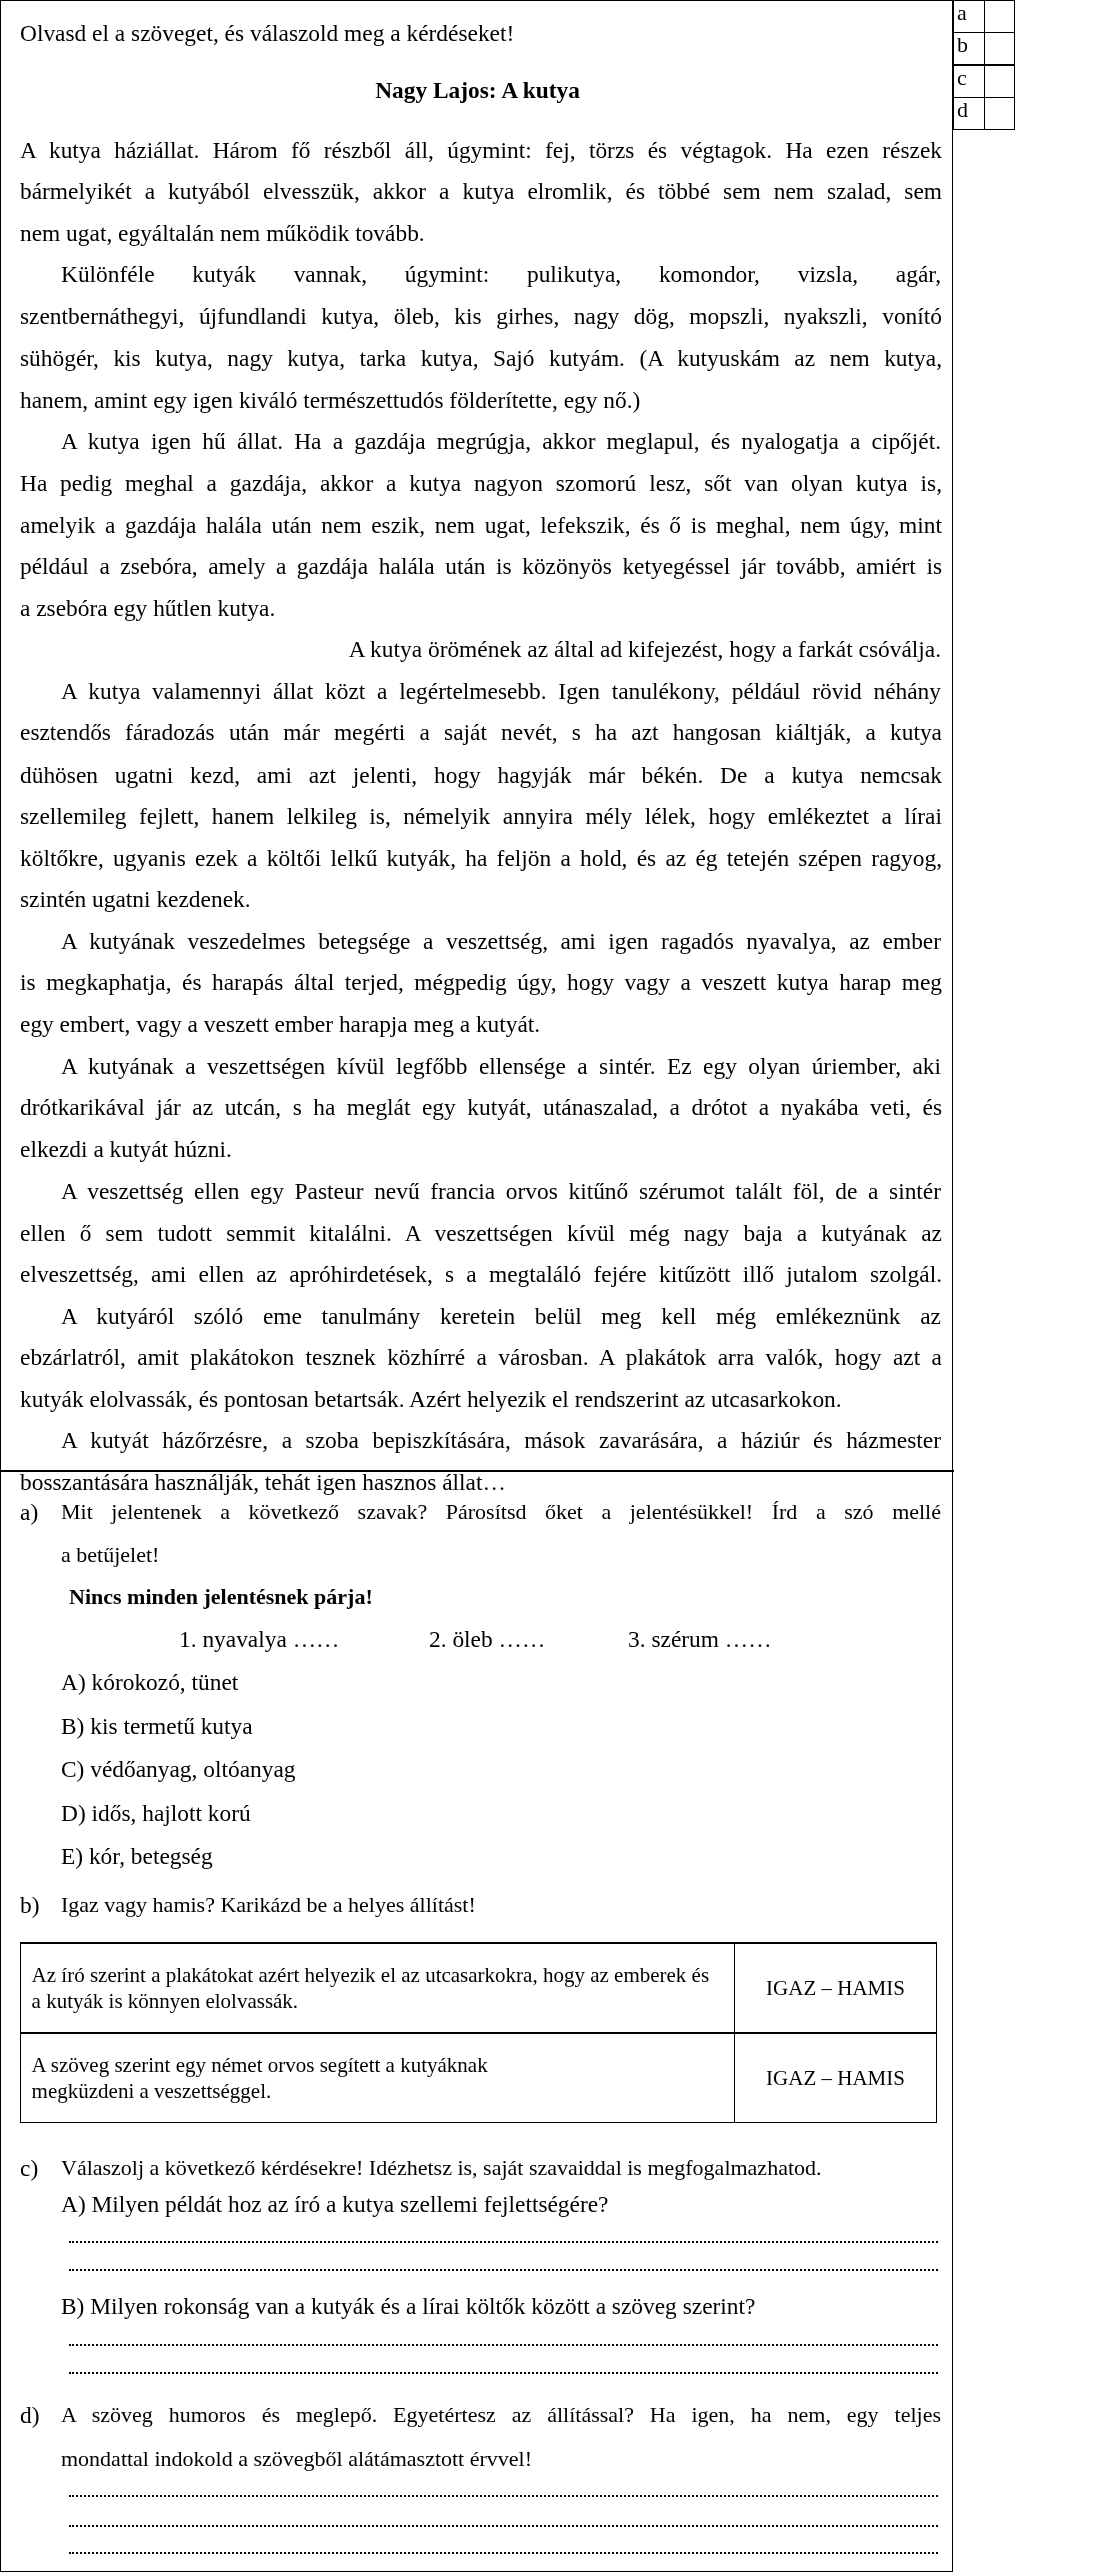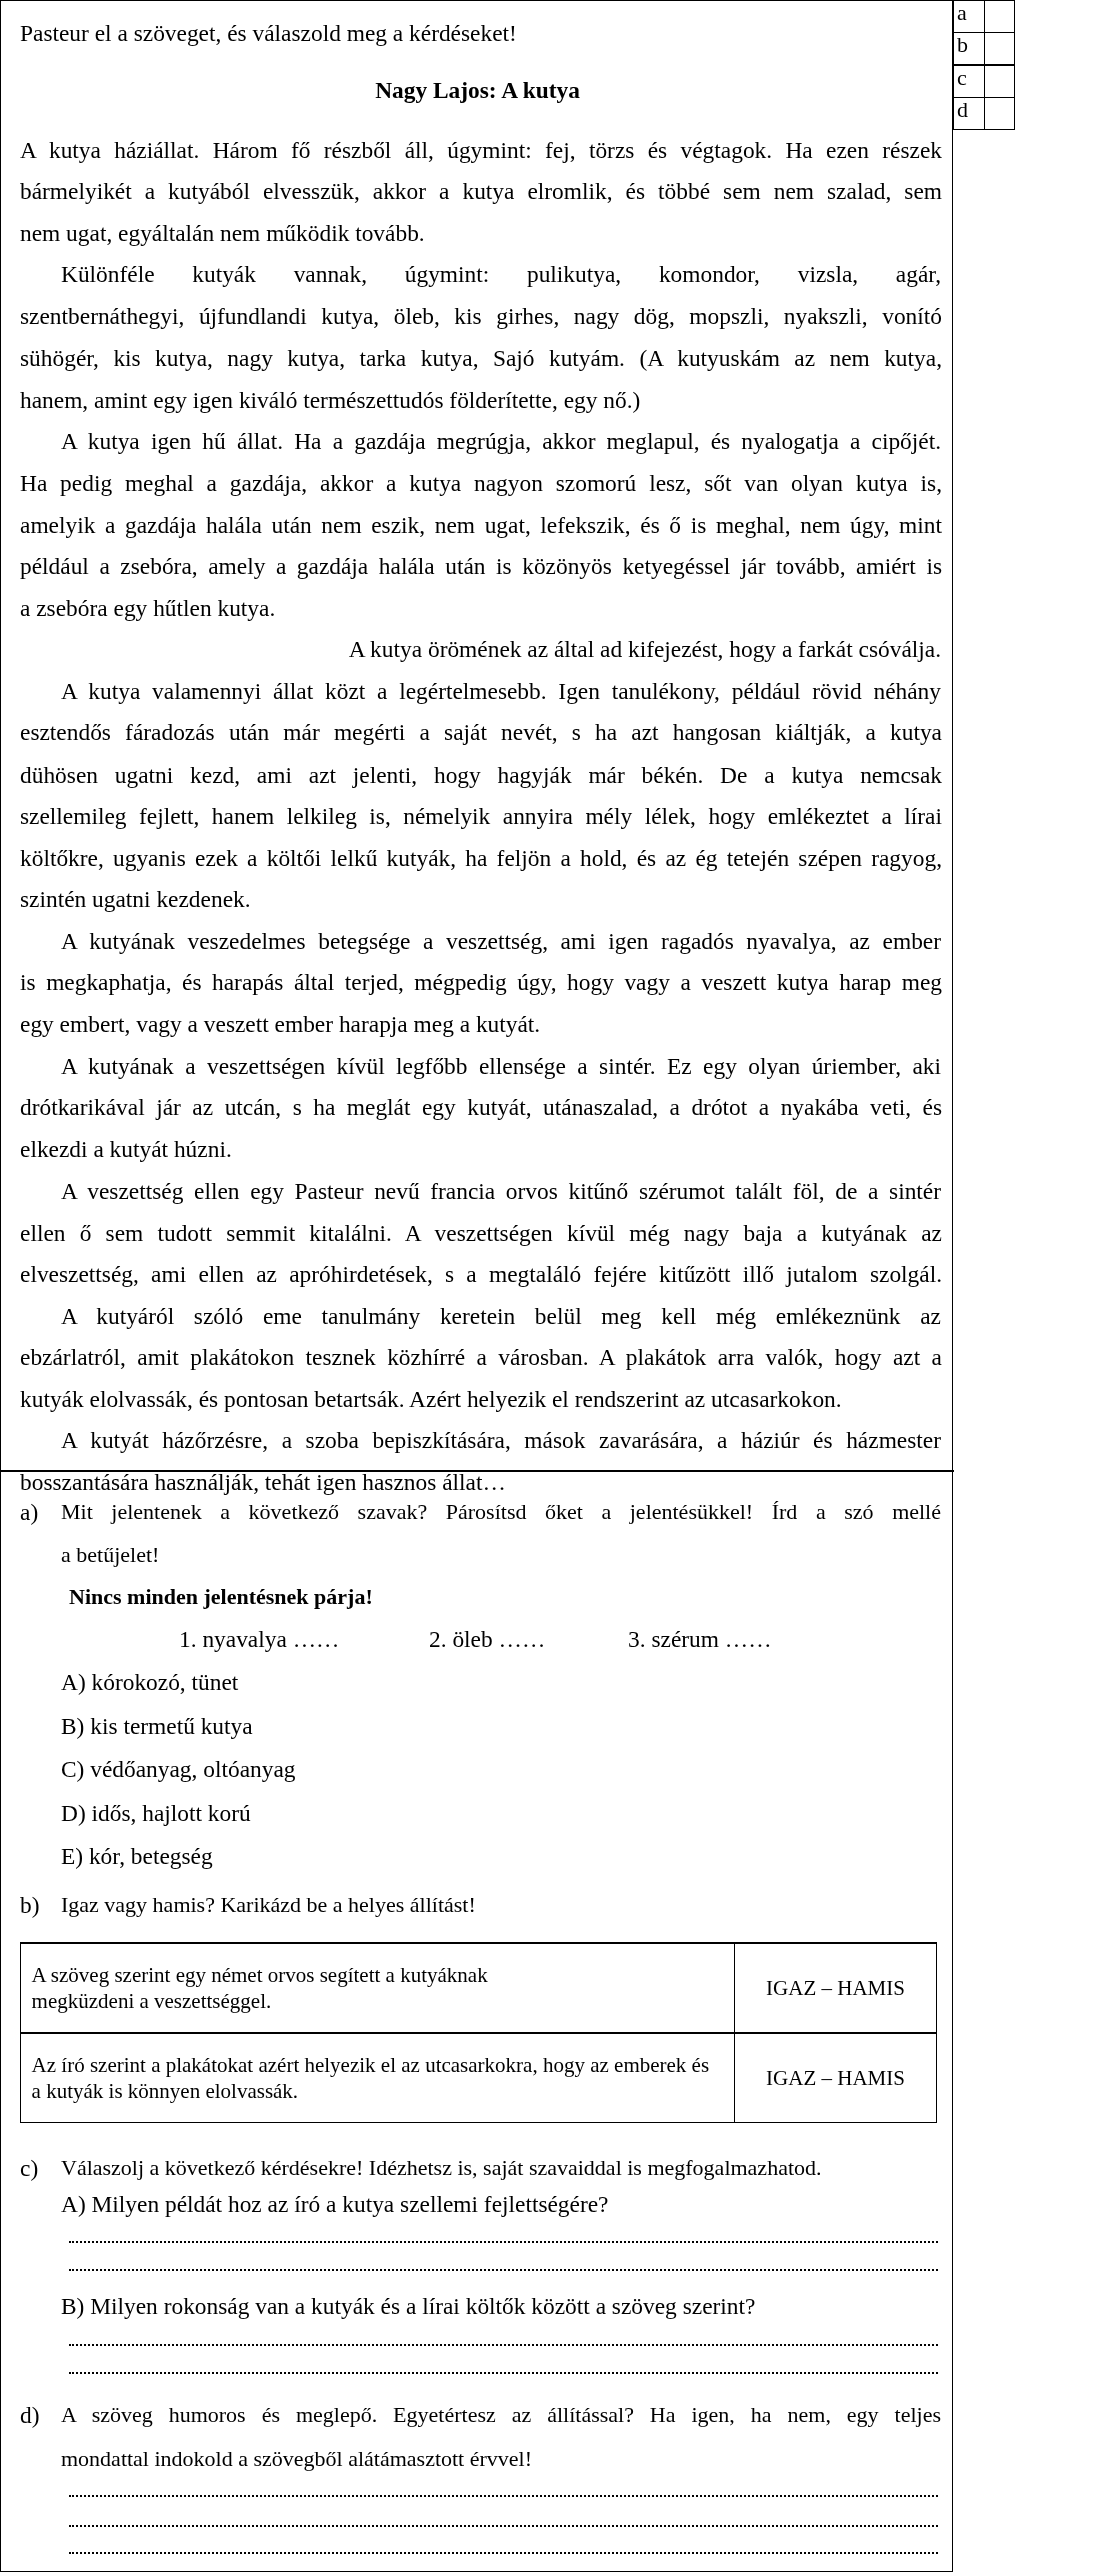--- a/index.html
+++ b/index.html
@@ -31,21 +31,21 @@
   .abcd td { border: 1.5px solid #000; width: 27px; height: 31px; padding: 0; font-size: 22px;
              line-height: 23px; vertical-align: top; padding-left: 3px; }
   .abcd td.box { width: 29px; padding: 0; }
   .abcd tr.sep td { border-top: 2.3px solid #000; }
 </style>
 </head>
 <body>
 
 <div class="page">
 
-  <div class="line" style="top:16.6px;">Pasteur el a szöveget, és válaszold meg a kérdéseket!</div>
+  <div class="line" style="top:16.6px;">Olvasd el a szöveget, és válaszold meg a kérdéseket!</div>
   <div class="title" style="top:74px;">Nagy Lajos: A kutya</div>
 
   <div id="text-body">
       <div class="line just" style="top: 134px;">A kutya háziállat. Három fő részből áll, úgymint: fej, törzs és végtagok. Ha ezen részek</div>
       <div class="line just" style="top: 175px;">bármelyikét a kutyából elvesszük, akkor a kutya elromlik, és többé sem nem szalad, sem</div>
       <div class="line" style="top: 217px;">nem ugat, egyáltalán nem működik tovább.</div>
       <div class="line indent just" style="top: 258px;">Különféle kutyák vannak, úgymint: pulikutya, komondor, vizsla, agár,</div>
       <div class="line just" style="top: 300px;">szentbernáthegyi, újfundlandi kutya, öleb, kis girhes, nagy dög, mopszli, nyakszli, vonító</div>
       <div class="line just" style="top: 342px;">sühögér, kis kutya, nagy kutya, tarka kutya, Sajó kutyám. (A kutyuskám az nem kutya,</div>
       <div class="line" style="top: 384px;">hanem, amint egy igen kiváló természettudós földerítette, egy nő.)</div>
@@ -93,25 +93,25 @@
     <div class="opt" style="top:1797px;">D) idős, hajlott korú</div>
     <div class="opt" style="top:1840px;">E) kór, betegség</div>
   </div>
 
   <div>
     <div class="qlabel" style="top:1889px;">b)</div>
     <div class="qtext" style="top:1889px;">Igaz vagy hamis? Karikázd be a helyes állítást!</div>
     <table class="tf-table">
       <tbody>
           <tr>
-        <td style="padding-right:151px;">A szöveg szerint egy német orvos segített a kutyáknak megküzdeni a veszettséggel.</td>
+        <td>Az író szerint a plakátokat azért helyezik el az utcasarkokra, hogy az emberek és a kutyák is könnyen elolvassák.</td>
         <td class="ans">IGAZ – HAMIS</td>
       </tr>
       <tr>
-        <td>Az író szerint a plakátokat azért helyezik el az utcasarkokra, hogy az emberek és a kutyák is könnyen elolvassák.</td>
+        <td style="padding-right:151px;">A szöveg szerint egy német orvos segített a kutyáknak megküzdeni a veszettséggel.</td>
         <td class="ans">IGAZ – HAMIS</td>
       </tr>
     </tbody>
       </table>
   </div>
 
   <div>
     <div class="qlabel" style="top:2152px;">c)</div>
     <div class="qtext" style="top:2152px;">Válaszolj a következő kérdésekre! Idézhetsz is, saját szavaiddal is megfogalmazhatod.</div>
     <div class="opt" style="top:2188px;">A) Milyen példát hoz az író a kutya szellemi fejlettségére?</div>

